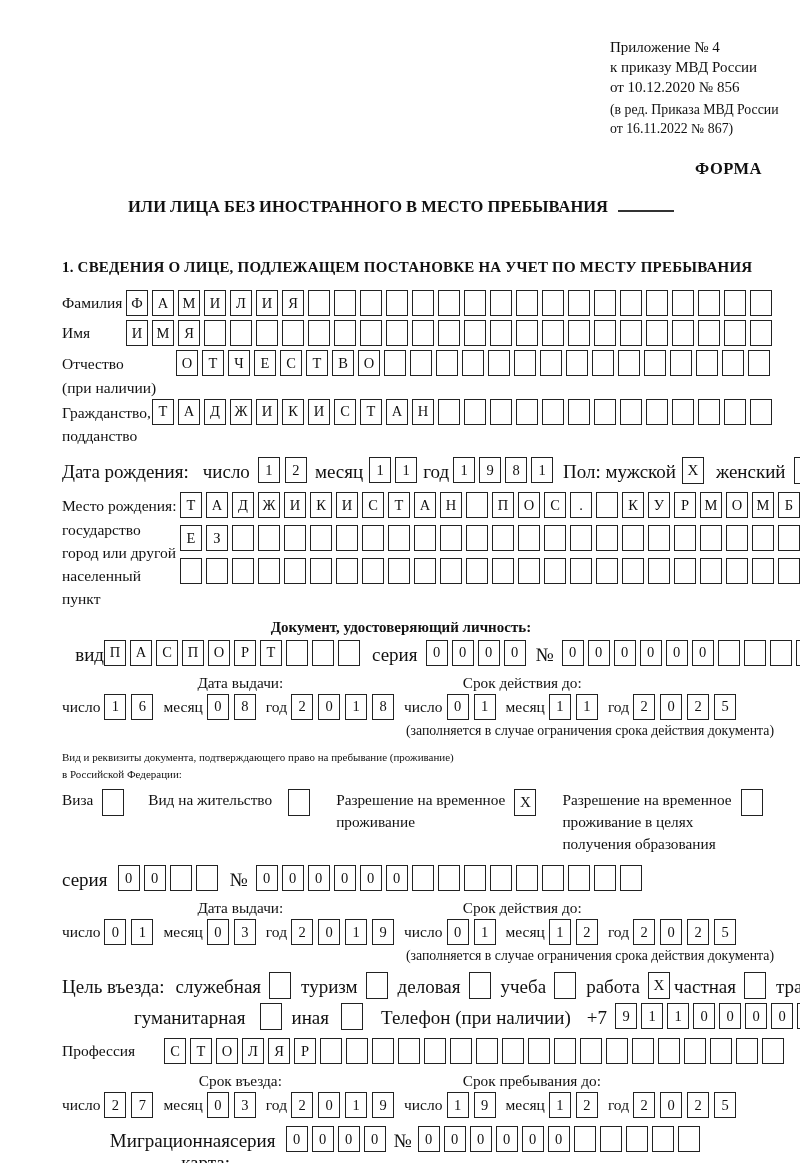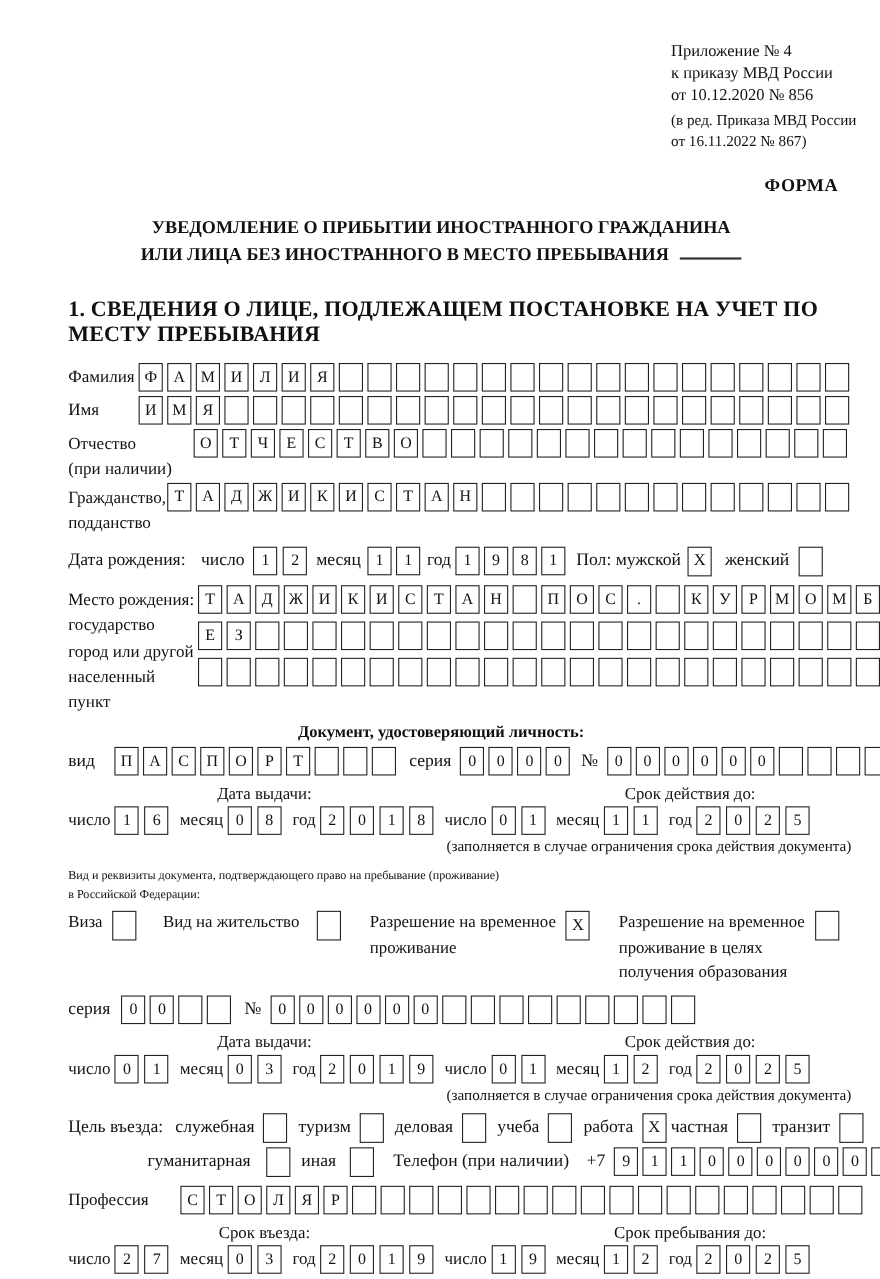--- a/index.html
+++ b/index.html
@@ -5,34 +5,34 @@
   html,body{margin:0;padding:0;background:#fff;}
   body{width:800px;min-height:1163px;font-family:"Liberation Serif","DejaVu Serif",serif;color:#111;}
   .page{box-sizing:border-box;width:800px;min-height:1163px;padding:38px 8px 24px 62px;}
   
   .annex{margin-left:548px;font-size:15px;line-height:1.32;}
   .annex .small{font-size:13.8px;margin-top:4px;line-height:1.35;}
   .forma{font-weight:bold;text-align:right;padding-right:30px;margin-top:20px;font-size:16.5px;letter-spacing:.5px;}
   
   .title{margin-top:16px;text-align:center;font-weight:bold;font-size:16.5px;line-height:1.5;margin-left:-52px;}
   .title-underline{display:inline-block;width:56px;border-bottom:2px solid #333;height:14px;margin-left:10px;}
-  .sect-heading{margin-top:26px;font-weight:bold;font-size:20px;letter-spacing:.2px;}
+  .sect-heading{margin-top:40px;font-weight:bold;font-size:15px;letter-spacing:.2px;}
   
   .row{display:flex;align-items:flex-start;margin-top:4px;}
   .flabel{font-size:15.5px;padding-top:4px;flex:0 0 auto;}
   .lbl2{font-size:15.5px;line-height:1.5;padding-top:2px;flex:0 0 auto;}
   .cells{display:flex;flex:0 0 auto;}
   .cell{box-sizing:border-box;flex:0 0 auto;width:22px;height:26px;border:1.6px solid #222;margin-right:4px;display:flex;align-items:center;justify-content:center;font-size:14.5px;background:#fff;}
   .cells .cell:last-child{margin-right:0;}
   .checkbox{box-sizing:border-box;flex:0 0 auto;display:inline-flex;width:22px;height:27px;border:1.6px solid #222;align-items:center;justify-content:center;font-size:15px;vertical-align:middle;}
-  .inline-lbl{font-size:16px;padding-top:4px;flex:0 0 auto;}
+  .inline-lbl{font-size:19px;padding-top:4px;flex:0 0 auto;text-align:right;}
   
   .dh{display:flex;margin-top:8px;font-size:15.3px;gap:44px;}
   .dh-left{width:52%;text-align:center;}
-  .dh-right{width:48%;text-align:center;}
+  .dh-right{width:48%;}
   .dr{display:flex;margin-top:2px;justify-content:space-between;}
   .dgroup{display:flex;align-items:center;}
   .dgroup .dlbl{font-size:15.5px;margin-right:4px;}
   .dgroup .cells{margin-right:10px;}
   .dgroup .cell{margin-right:5px;}
   .rnote{text-align:right;font-size:13.8px;margin-top:3px;padding-right:18px;}
   .para{font-size:11px;margin-top:10px;line-height:1.55;}
   .doc-heading{text-align:center;font-weight:bold;font-size:15px;margin-top:8px;margin-left:-52px;}
   
   .permits{display:flex;align-items:flex-start;margin-top:6px;}
@@ -54,21 +54,20 @@
     <div>к приказу МВД России</div>
     <div>от 10.12.2020 № 856</div>
     <div class="small">
       <div>(в ред. Приказа МВД России</div>
       <div>от 16.11.2022 № 867)</div>
     </div>
   </div>
   <div class="forma">ФОРМА</div>
 
   <div class="title">
-    <div>УВЕДОМЛЕНИЕ О ПРИБЫТИИ ИНОСТРАННОГО ГРАЖДАНИНА</div>
     <div><span>ИЛИ ЛИЦА БЕЗ ИНОСТРАННОГО В МЕСТО ПРЕБЫВАНИЯ</span><span class="title-underline"></span></div>
   </div>
 
   <div class="sect-heading">1. СВЕДЕНИЯ О ЛИЦЕ, ПОДЛЕЖАЩЕМ ПОСТАНОВКЕ НА УЧЕТ ПО МЕСТУ ПРЕБЫВАНИЯ</div>
 
   <div class="row mt14">
     <span class="flabel" style="width:64px">Фамилия</span>
     <span class="cells">
         <span class="cell">Ф</span>
         <span class="cell">А</span>

